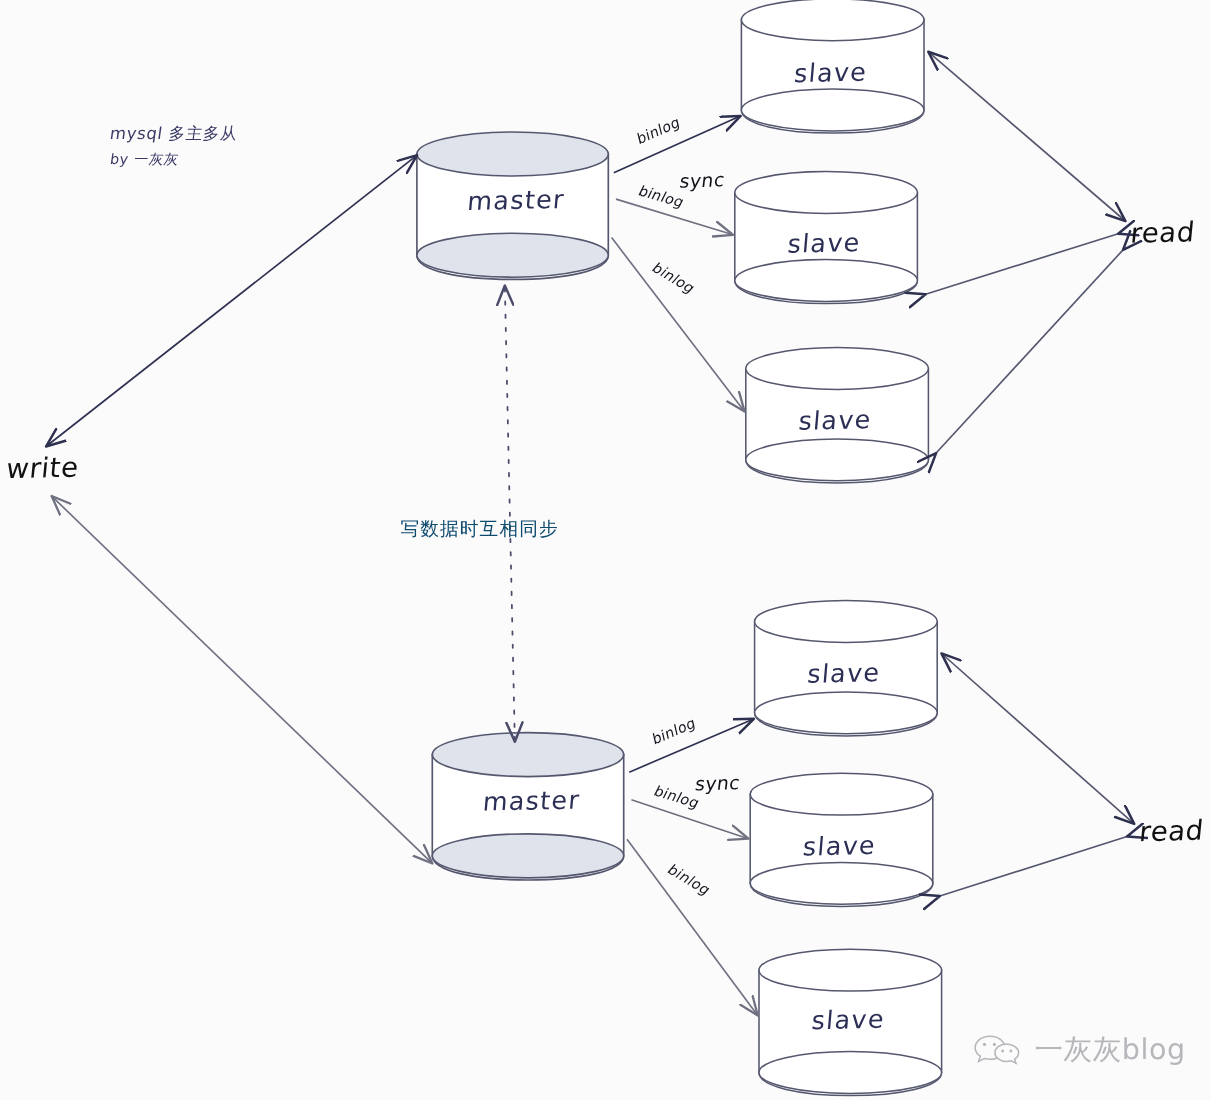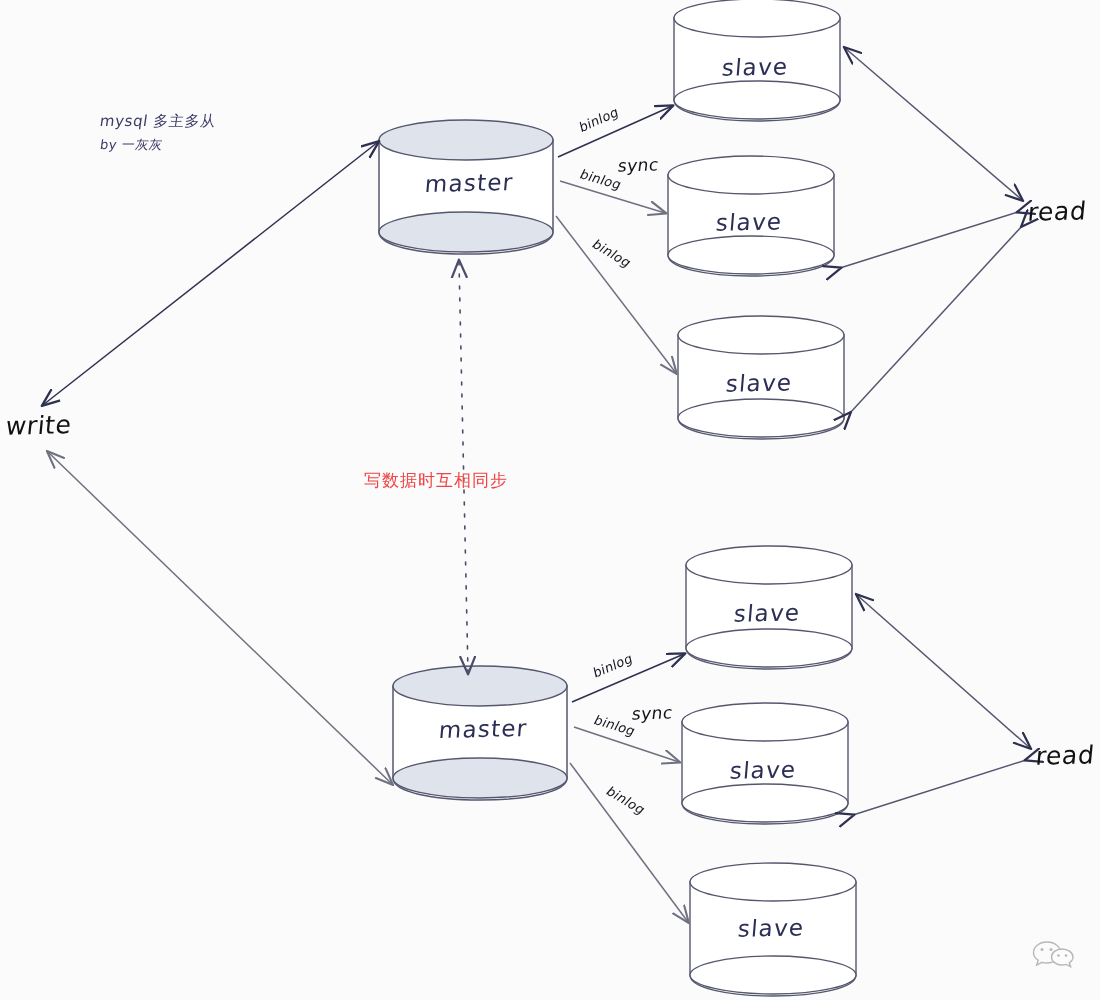--- a/index.html
+++ b/index.html
@@ -48,21 +48,21 @@
     letter-spacing: 0.3px;
   }
   .sync-label {
     color: #111118;
     font-size: 17px;
     font-family: "DejaVu Sans", sans-serif;
     letter-spacing: 0.4px;
     transform: skewX(-9deg) rotate(-2deg);
   }
   .cjk-label {
-    color: #ef4444;
+    color: #0c4a6e;
     font-size: 17px;
     font-family: "DejaVu Sans", sans-serif;
     letter-spacing: 1px;
   }
   .title-line {
     color: #3b3b66;
     font-size: 15px;
     font-family: "DejaVu Sans", sans-serif;
     letter-spacing: 0.6px;
     transform: skewX(-8deg);
@@ -209,15 +209,16 @@
 
   <div id="watermark">
     <svg width="46" height="34" viewBox="0 0 46 34">
       <path d="M15,4 C7,4 1.5,9 1.5,14.5 C1.5,17.6 3.3,20.4 6.2,22.2 L4.6,27 L9.9,24.3 C11.5,24.8 13.2,25 15,25 C23,25 28.5,20 28.5,14.5 C28.5,9 23,4 15,4 Z" fill="none" stroke="#5a5a63" stroke-width="1.4"></path>
       <circle cx="10" cy="11.5" r="1.5" fill="#5a5a63"></circle>
       <circle cx="19" cy="11.5" r="1.5" fill="#5a5a63"></circle>
       <path d="M30,11 C24,11 19.5,14.8 19.5,19 C19.5,23.2 24,27 30,27 C31.5,27 32.9,26.8 34.2,26.4 L38.6,28.6 L37.3,24.8 C39.6,23.4 41,21.4 41,19 C41,14.8 36,11 30,11 Z" fill="#ffffff" stroke="#5a5a63" stroke-width="1.4"></path>
       <circle cx="26.5" cy="17.5" r="1.3" fill="#5a5a63"></circle>
       <circle cx="34" cy="17.5" r="1.3" fill="#5a5a63"></circle>
     </svg>
+    <span class="wm-text">一灰灰blog</span>
   </div>
 
 </div>
 
 </body></html>

